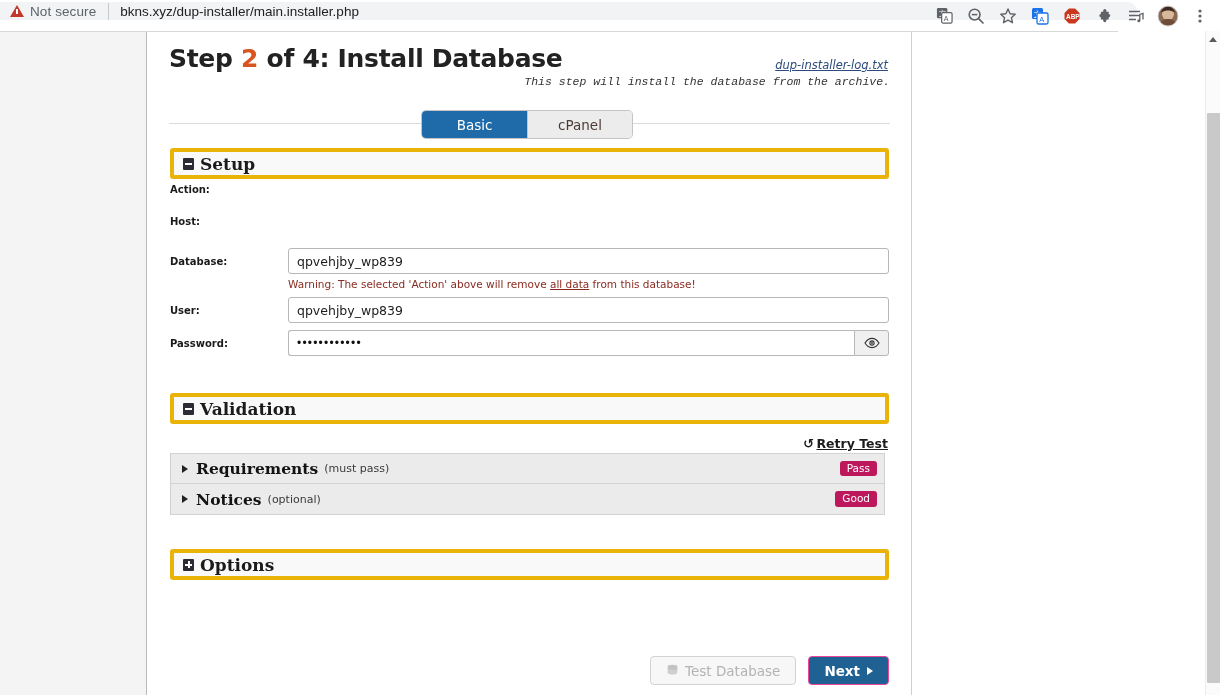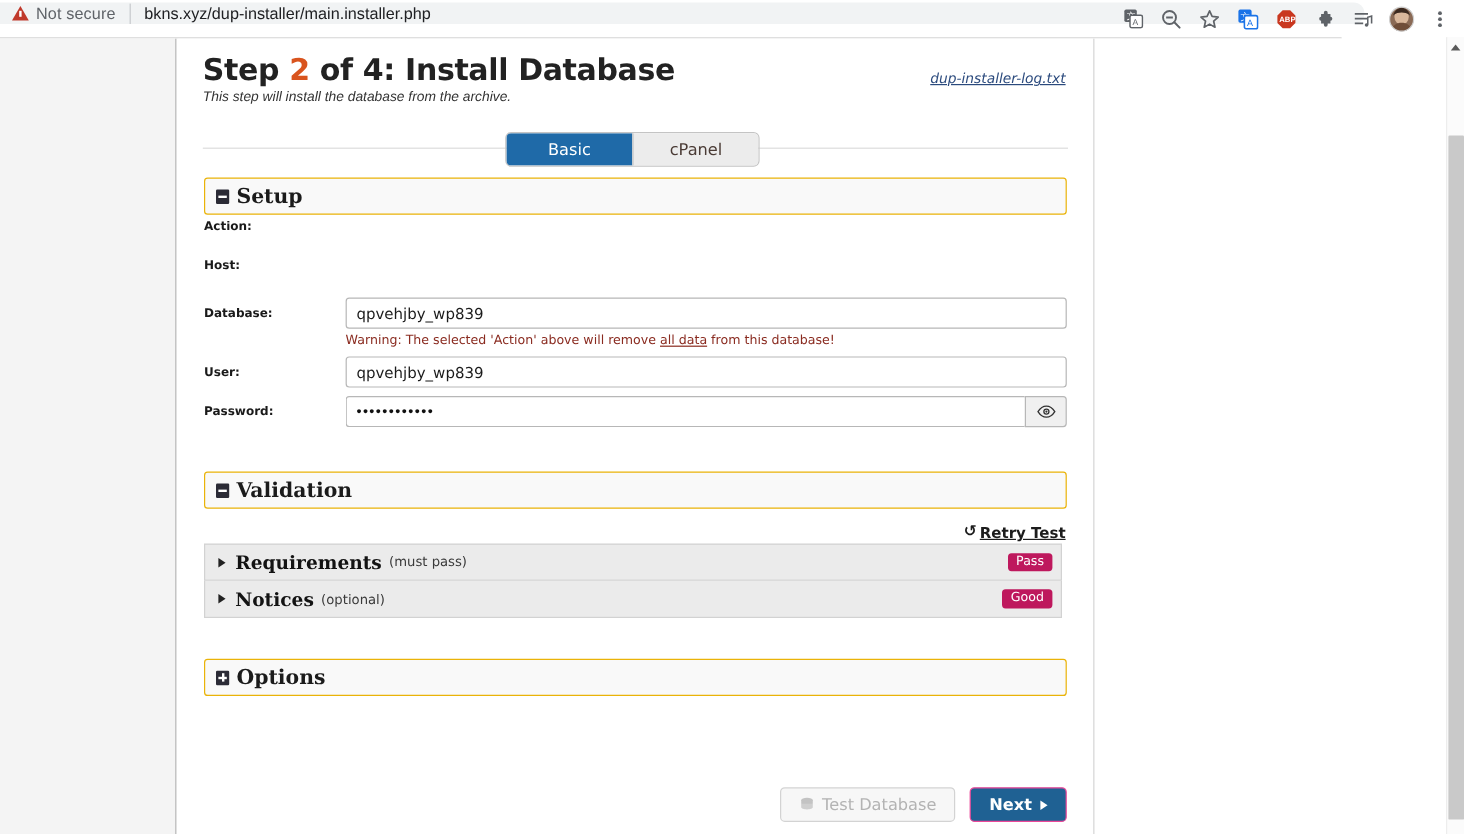--- a/index.html
+++ b/index.html
@@ -135,25 +135,26 @@
   #page-title {
     font-family: "DejaVu Sans", sans-serif;
     font-size: 25px;
     font-weight: bold;
     color: #222222;
     letter-spacing: -0.3px;
     line-height: 1.05;
   }
   #page-title .step-num { color: #d9541e; }
   #page-sub {
-    font-family: Liberation Sans, sans-serif;
+    font-family: Liberation Mono, monospace;
     font-style: italic;
     font-size: 11.5px;
     color: #333333;
     margin-top: 3px;
+    text-align: right;
   }
   #log-link {
     position: absolute;
     right: 2px; top: 12px;
     font-family: "DejaVu Sans", sans-serif;
     font-style: italic;
     font-size: 11.5px;
     color: #2b4a7d;
     text-decoration: underline;
     cursor: pointer;
@@ -192,21 +193,21 @@
     border-left: 1px solid #c4c4c4;
   }
 
   
   .section-head {
     position: absolute;
     left: 22px;
     width: 719px;
     height: 31px;
     background: #f9f9f9;
-    border: 1px solid #eab308;
+    border: 4px solid #eab308;
     border-radius: 3px;
     display: flex; align-items: center;
     padding-left: 9px;
   }
   .toggle-box {
     width: 11px; height: 12px;
     background: #2b2b36;
     border-radius: 1px;
     position: relative;
     margin-right: 6px;

